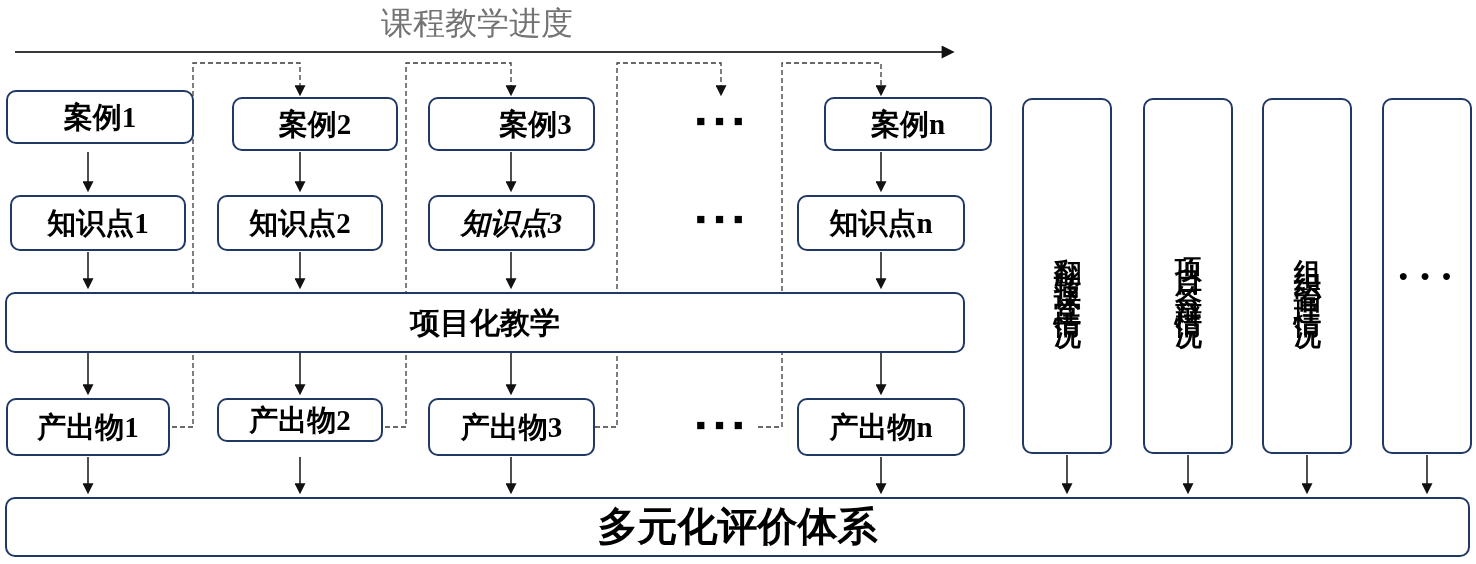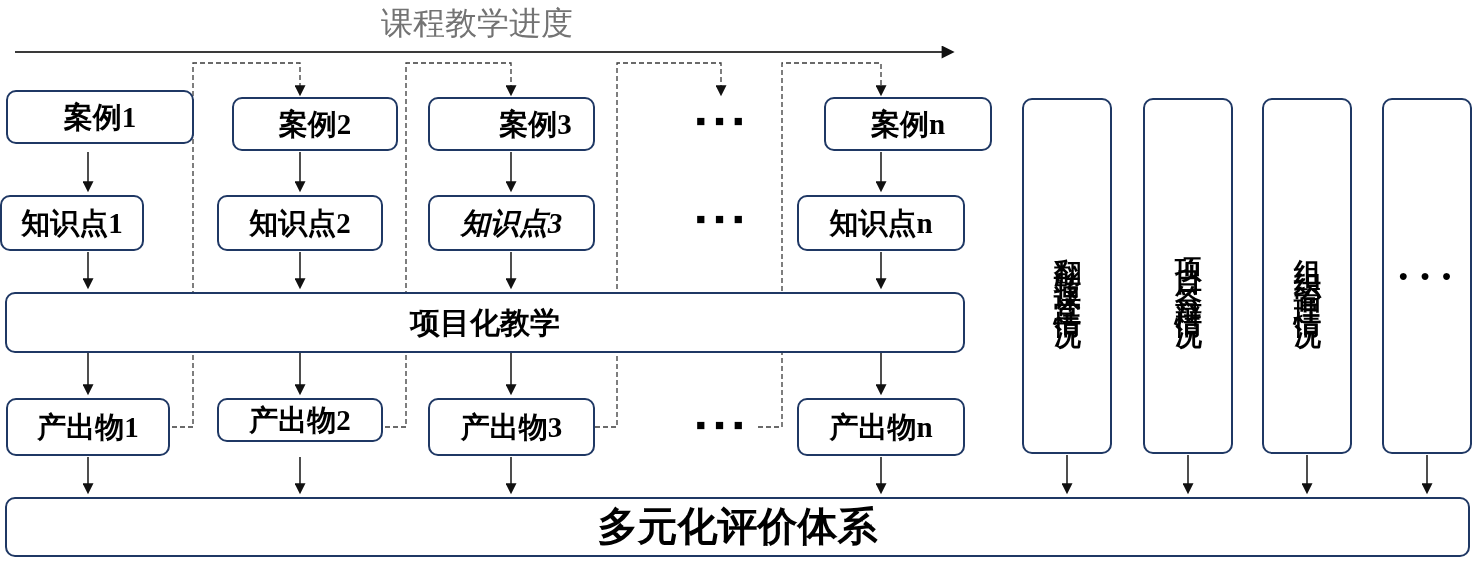--- a/index.html
+++ b/index.html
@@ -86,21 +86,21 @@
   </svg>
 
   <div class="title">课程教学进度</div>
 
   <div class="node rownode" style="left:6px;top:90px;width:188px;height:54px;">案例1</div>
   <div class="node rownode" style="left:232px;top:97px;width:166px;height:54px;">案例2</div>
   <div class="node rownode" style="left:428px;top:97px;width:167px;height:54px;padding-left:48px;">案例3</div>
   <div class="node rownode" style="left:797px;top:97px;width:168px;height:54px;margin-left:27px;">案例n</div>
   <div class="dots-sq" style="left:686px;top:114px;">■ ■ ■</div>
 
-  <div class="node rownode" style="left:0;top:195px;width:144px;height:56px;">知识点1</div>
+  <div class="node rownode" style="left:10px;top:195px;width:176px;height:56px;">知识点1</div>
   <div class="node rownode" style="left:217px;top:195px;width:166px;height:56px;">知识点2</div>
   <div class="node rownode" style="left:428px;top:195px;width:167px;height:56px;font-style:italic;">知识点3</div>
   <div class="node rownode" style="left:797px;top:195px;width:168px;height:56px;">知识点n</div>
   <div class="dots-sq" style="left:686px;top:212px;">■ ■ ■</div>
 
   <div class="node widebox" style="left:5px;top:292px;width:960px;height:61px;">项目化教学</div>
 
   <div class="node rownode" style="left:6px;top:398px;width:164px;height:58px;">产出物1</div>
   <div class="node rownode" style="left:217px;top:398px;width:166px;height:44px;">产出物2</div>
   <div class="node rownode" style="left:428px;top:398px;width:167px;height:58px;">产出物3</div>

